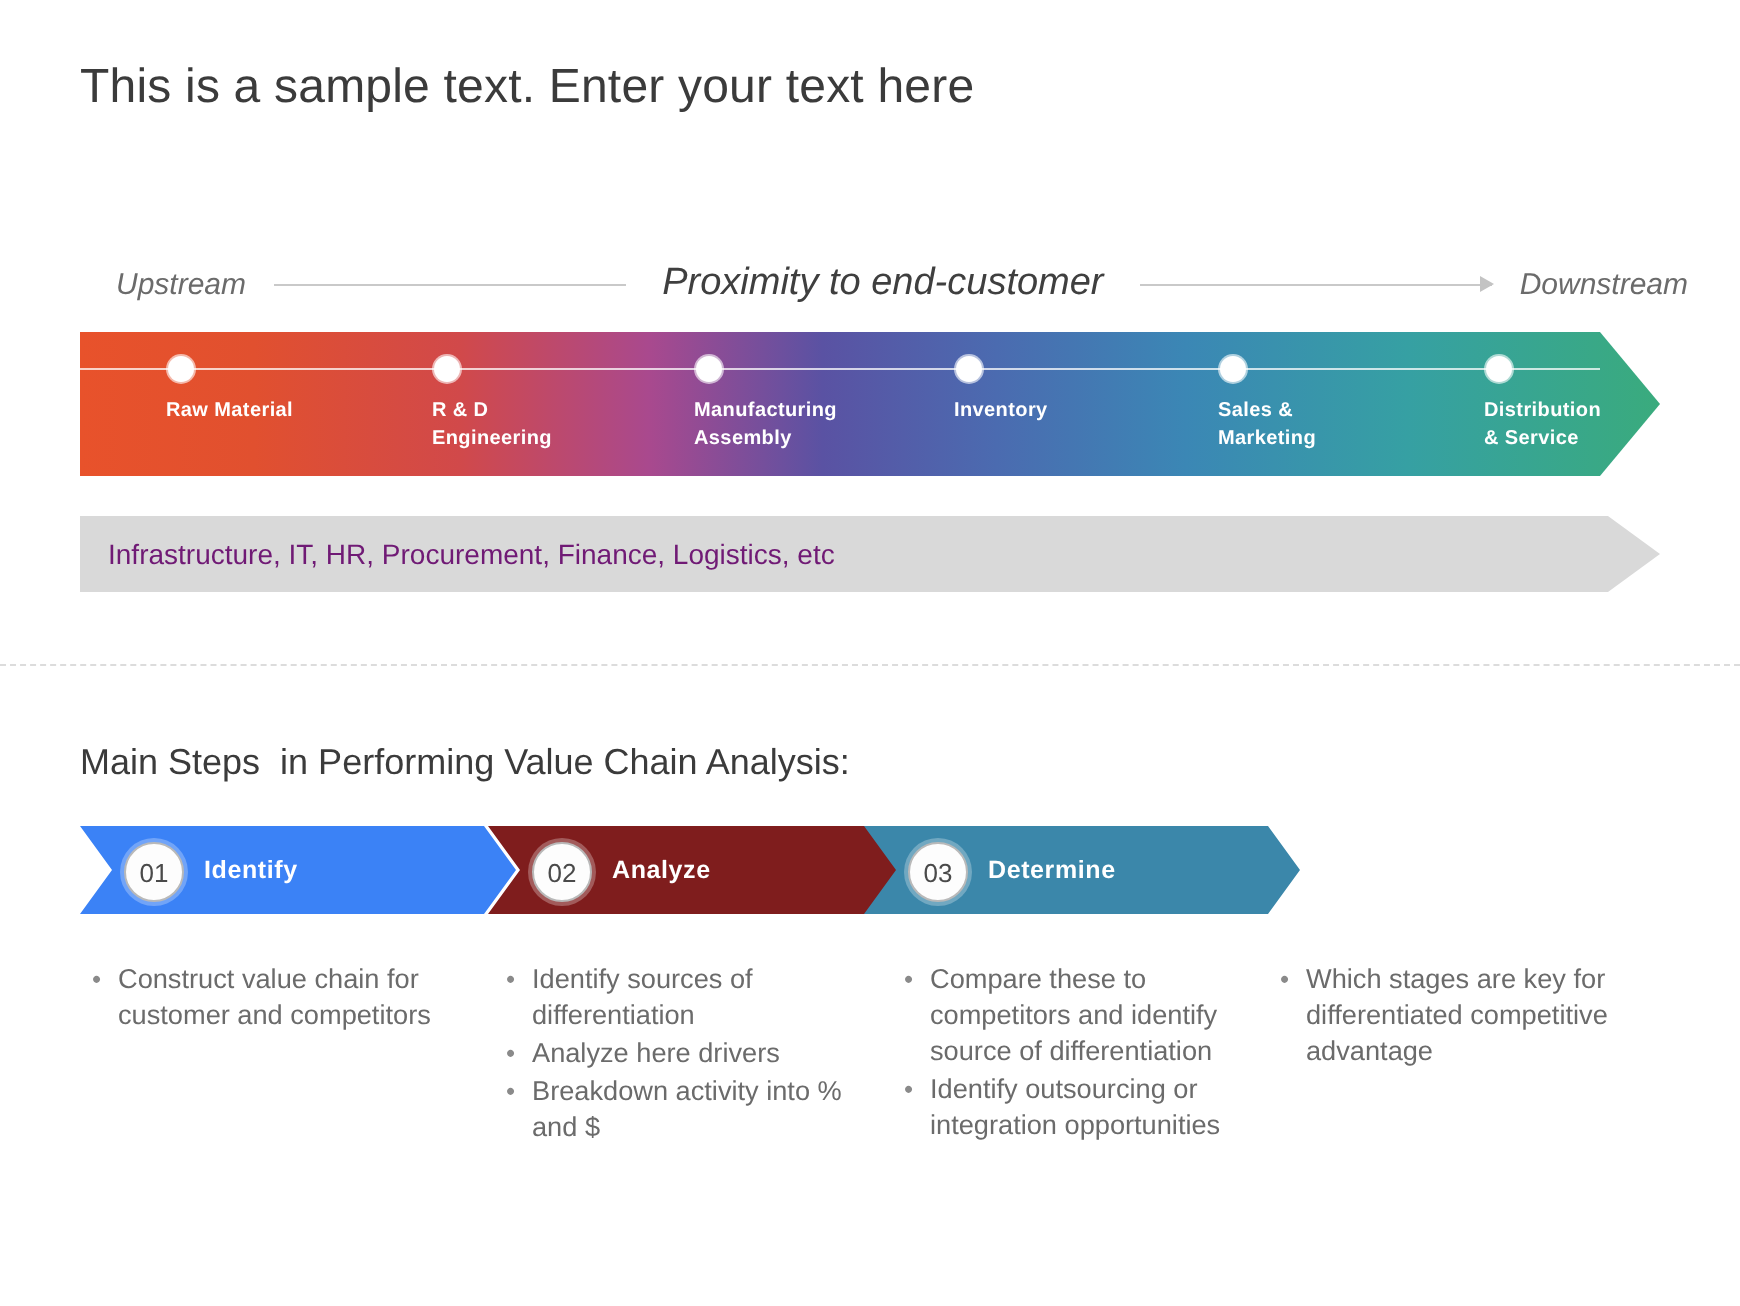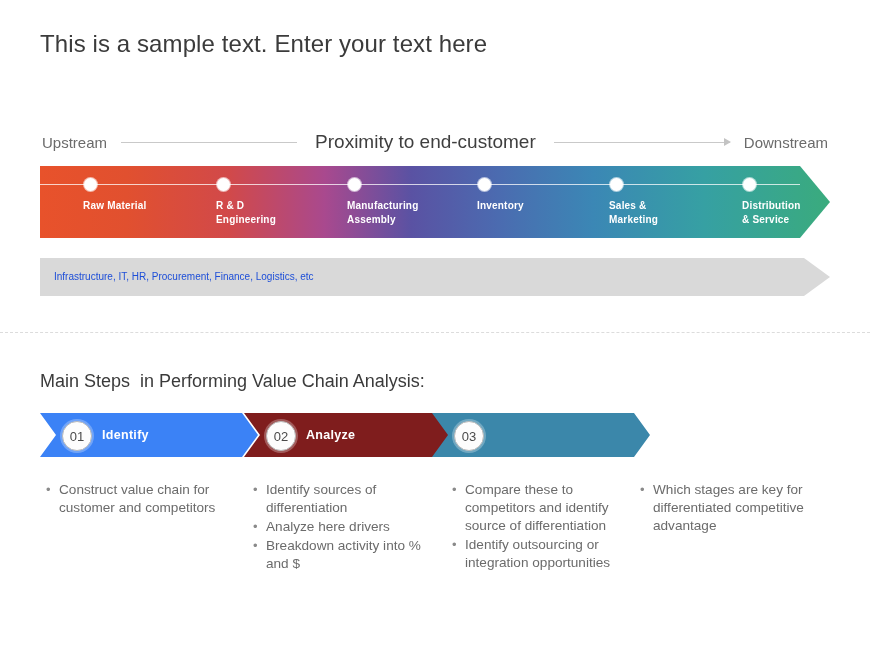--- a/index.html
+++ b/index.html
@@ -25,26 +25,27 @@
     font-size: 24px;
     font-weight: 400;
     color: #3b3b3b;
     letter-spacing: 0.1px;
     white-space: nowrap;
   }
 
   
   .proximity-row {
     position: absolute;
-    left: 42px;
+    left: 58px;
     top: 129px;
     width: 786px;
     height: 26px;
     display: flex;
     align-items: center;
+    font-style: italic;
   }
   .prox-label {
     font-size: 15px;
     color: #6b6b6b;
     white-space: nowrap;
   }
   .prox-center {
     font-size: 19px;
     color: #3f3f3f;
     white-space: nowrap;
@@ -141,22 +142,22 @@
     background: #d9d9d9;
     -webkit-clip-path: polygon(0 0, calc(100% - 26px) 0, 100% 50%, calc(100% - 26px) 100%, 0 100%);
     clip-path: polygon(0 0, calc(100% - 26px) 0, 100% 50%, calc(100% - 26px) 100%, 0 100%);
   }
   .support-text {
     position: absolute;
     left: 14px;
     top: 0;
     height: 34px;
     line-height: 38px;
-    font-size: 10px;
-    color: #1d4ed8;
+    font-size: 14px;
+    color: #701a75;
     white-space: nowrap;
   }
 
   
   .divider {
     position: absolute;
     left: 0;
     top: 332px;
     width: 870px;
     height: 0;
@@ -330,20 +331,21 @@
     <div class="step-chev first" style="left: 0px; width: 218px; background: #3b82f6;">
       <div class="step-num">01</div>
       <div class="step-label">Identify</div>
     </div>
     <div class="step-chev" style="left: 204px; width: 218px; background: #7f1d1d;">
       <div class="step-num">02</div>
       <div class="step-label">Analyze</div>
     </div>
     <div class="step-chev" style="left: 392px; width: 218px; background: rgb(59, 135, 170);">
       <div class="step-num">03</div>
+      <div class="step-label">Determine</div>
     </div>
   </div>
 
 <div class="bullets-row" id="bullets-row">
     <div class="bullet-col" style="left: 6px; width: 180px;">
       <div class="bullet-item">
         <span class="bullet-dot">•</span>
         <span class="bullet-text">Construct value chain for customer and competitors</span>
       </div>
     </div>

